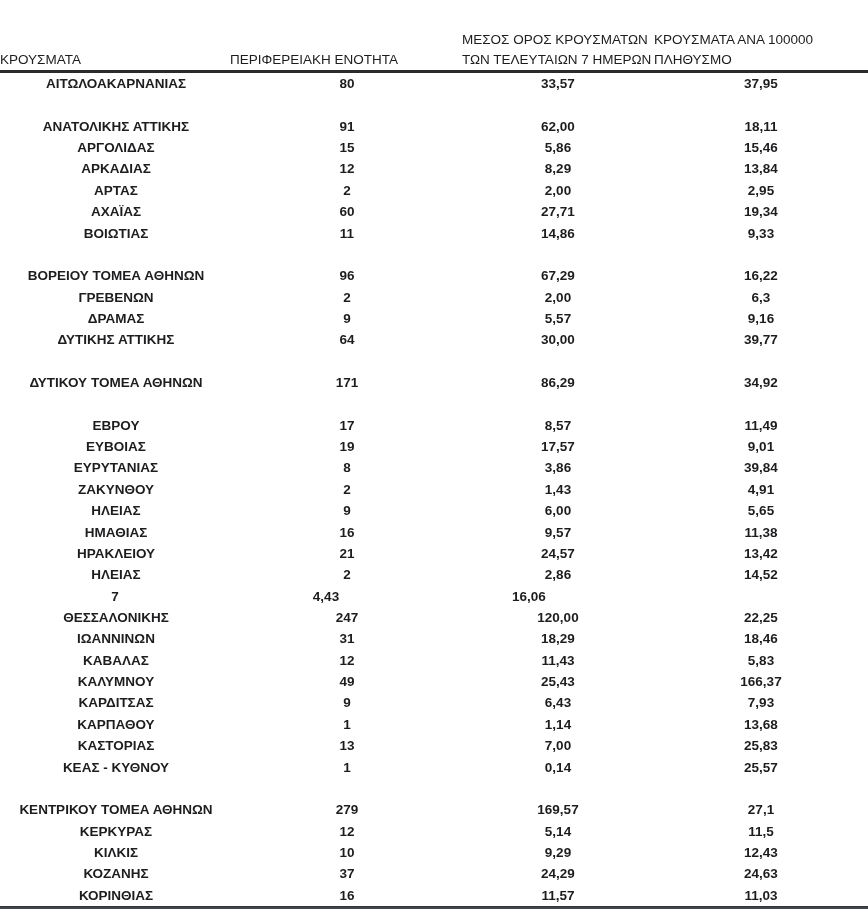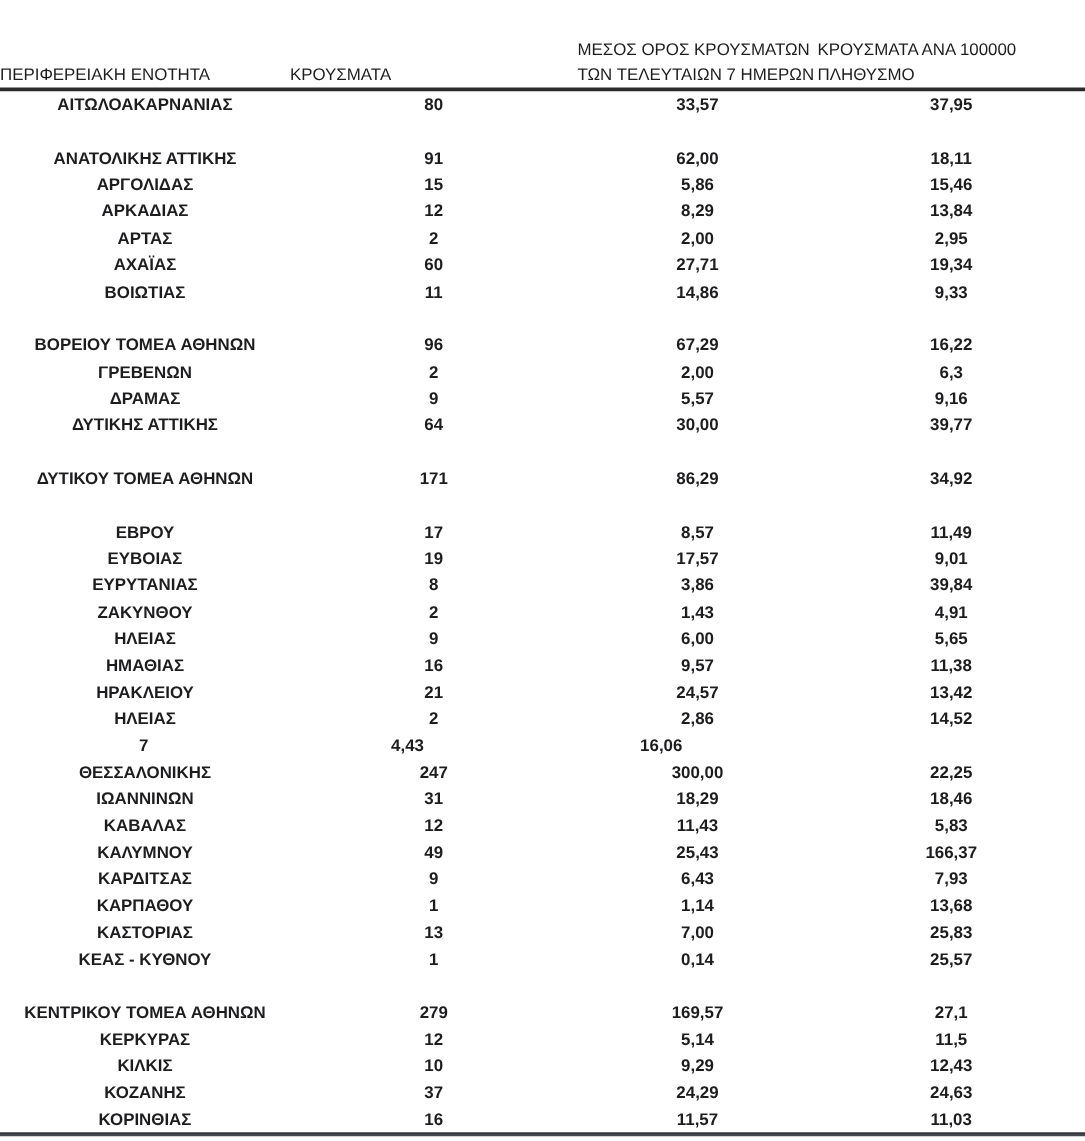--- a/index.html
+++ b/index.html
@@ -64,25 +64,25 @@
     border-top:1px solid #303238;
   }
 </style>
 </head>
 <body>
 
 <div class="page">
   <div class="table">
 
     <div class="header-row">
+      <div class="hcell c2">
+        <span class="hline">ΚΡΟΥΣΜΑΤΑ</span>
+      </div>
       <div class="hcell c1">
         <span class="hline">ΠΕΡΙΦΕΡΕΙΑΚΗ ΕΝΟΤΗΤΑ</span>
-      </div>
-      <div class="hcell c2">
-        <span class="hline">ΚΡΟΥΣΜΑΤΑ</span>
       </div>
       <div class="hcell c3">
         <span class="hline">ΜΕΣΟΣ ΟΡΟΣ ΚΡΟΥΣΜΑΤΩΝ</span>
         <span class="hline">ΤΩΝ ΤΕΛΕΥΤΑΙΩΝ 7 ΗΜΕΡΩΝ</span>
       </div>
       <div class="hcell c4">
         <span class="hline">ΚΡΟΥΣΜΑΤΑ ΑΝΑ 100000</span>
         <span class="hline">ΠΛΗΘΥΣΜΟ</span>
       </div>
     </div>
@@ -215,21 +215,21 @@
           <div class="cell c4">14,52</div>
         </div>
         <div class="row">
           <div class="cell c2">7</div>
           <div class="cell c3">4,43</div>
           <div class="cell c4">16,06</div>
         </div>
         <div class="row">
           <div class="cell c1">ΘΕΣΣΑΛΟΝΙΚΗΣ</div>
           <div class="cell c2">247</div>
-          <div class="cell c3">300,00</div>
+          <div class="cell c3">120,00</div>
           <div class="cell c4">22,25</div>
         </div>
         <div class="row">
           <div class="cell c1">ΙΩΑΝΝΙΝΩΝ</div>
           <div class="cell c2">31</div>
           <div class="cell c3">18,29</div>
           <div class="cell c4">18,46</div>
         </div>
         <div class="row">
           <div class="cell c1">ΚΑΒΑΛΑΣ</div>

